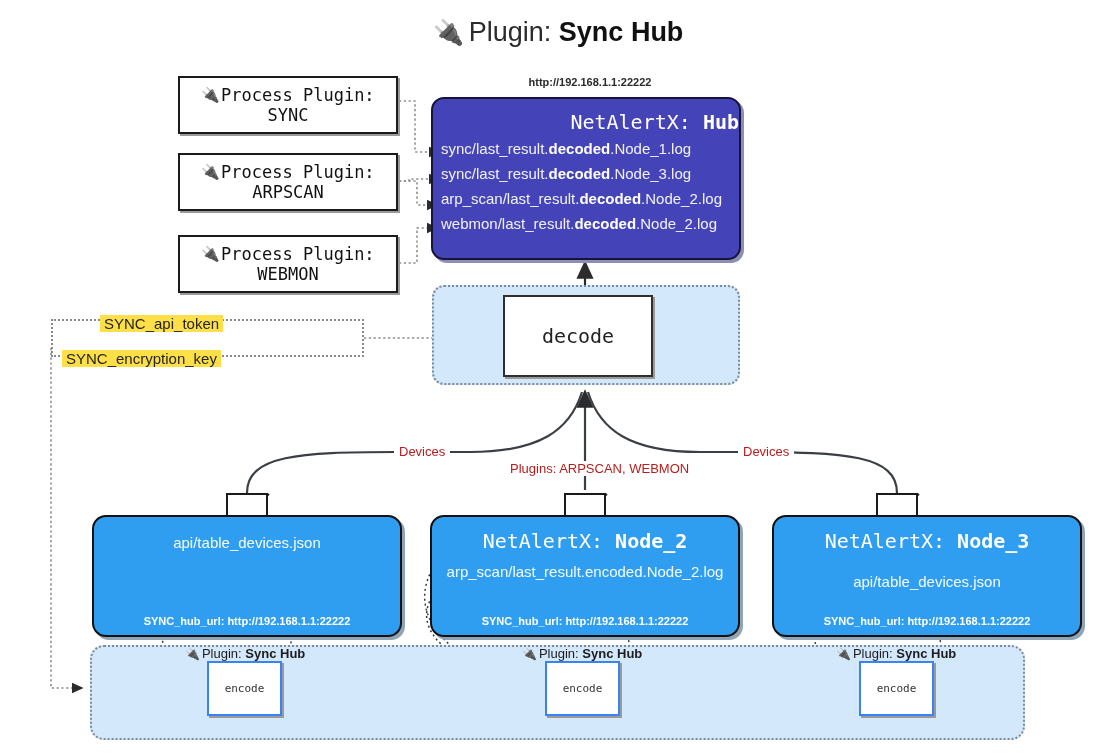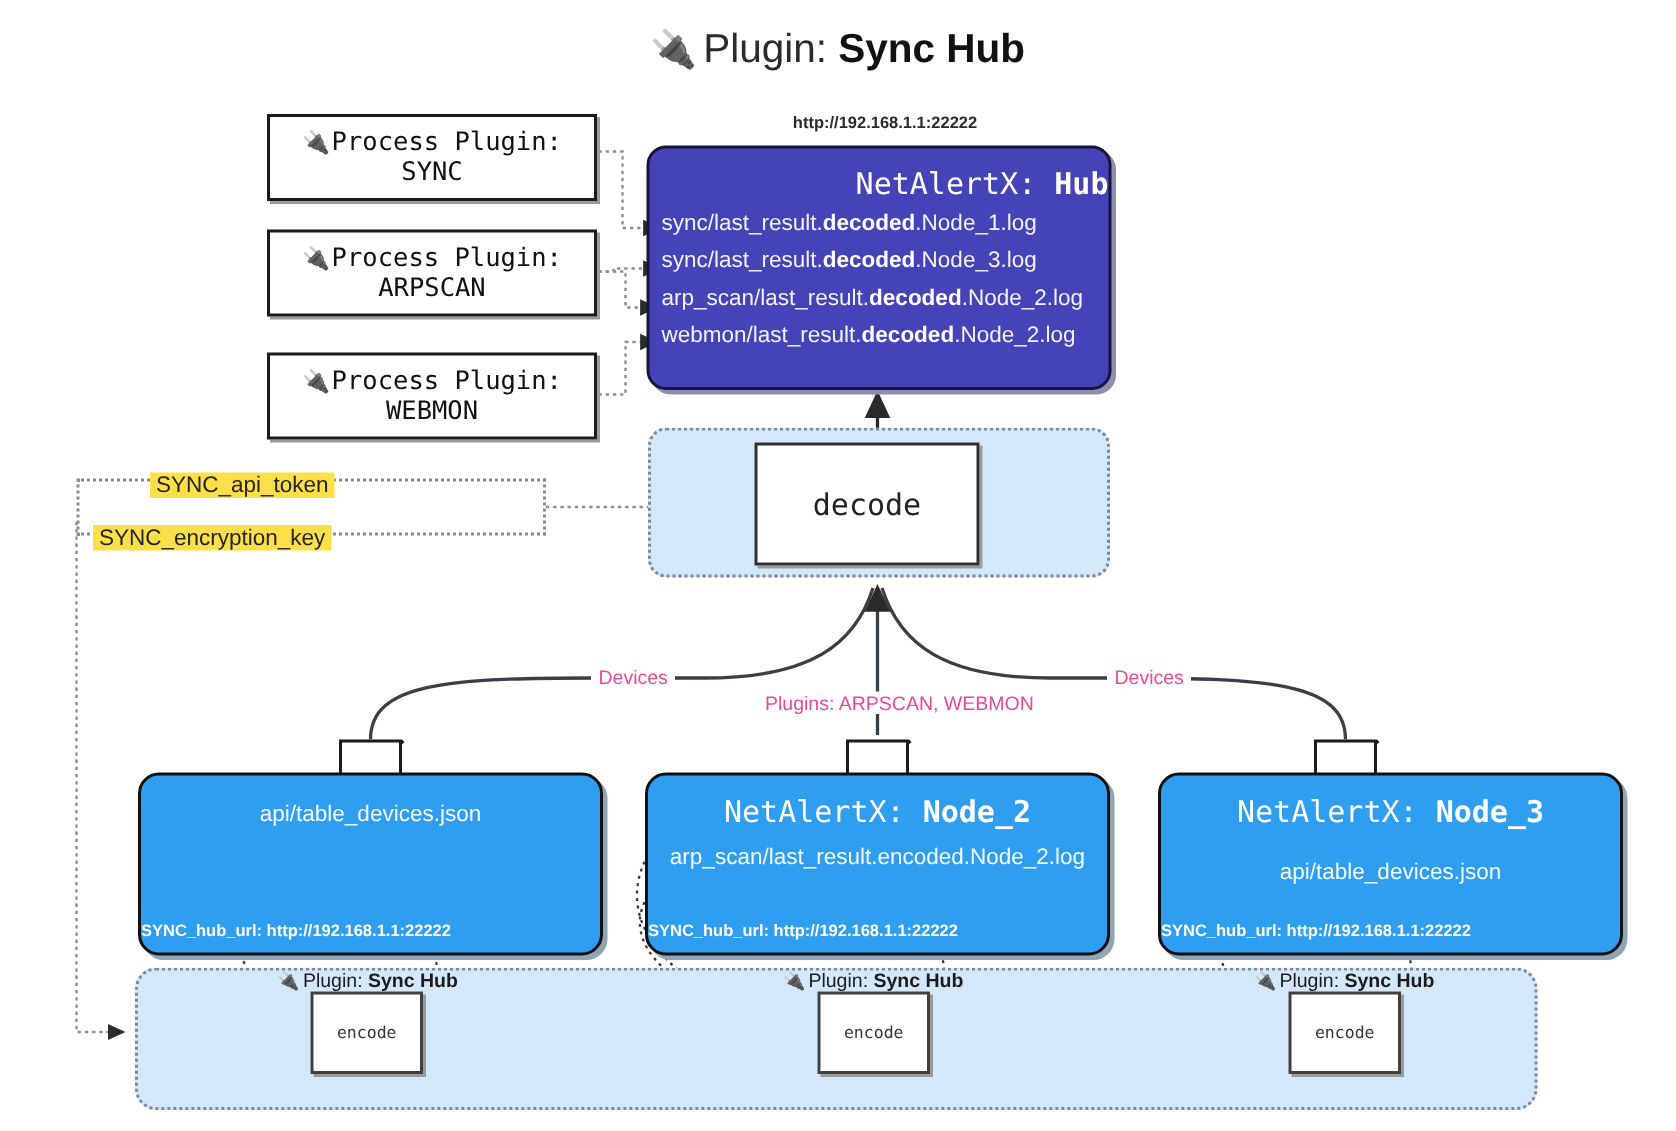--- a/index.html
+++ b/index.html
@@ -48,42 +48,42 @@
 
   
   #secret-rect{left:51px;top:319px;width:313px;height:38px;
        border:2px dotted #8a8a8a;background:transparent;}
   .secret-lbl{font-size:15px;color:#242424;background:#fde047;padding:0 4px;
        white-space:nowrap;}
   #secret-a{left:100px;top:315px;}
   #secret-b{left:62px;top:350px;}
 
   
-  .edge-lbl{font-size:13px;color:#ec4899;background:#ffffff;padding:0 5px;white-space:nowrap;}
+  .edge-lbl{font-size:13px;color:#b91c1c;background:#ffffff;padding:0 5px;white-space:nowrap;}
   #lbl-dev-left{left:394px;top:444px;}
   #lbl-dev-right{left:738px;top:444px;}
   #lbl-plugins{left:505px;top:461px;}
 
   
   .mail{width:42px;height:32px;background:#ffffff;border:2px solid #1b1b1b;}
 
   
   .ncard{width:310px;height:122px;background:#2f9ef0;border:2px solid #111111;
        border-radius:14px;box-shadow:3px 3px 0 #8fa4b4;}
   .ncard .ntitle{font-family:"DejaVu Sans Mono","Liberation Mono",monospace;
        font-size:20px;color:#ffffff;text-align:center;margin-top:10px;line-height:1.45;}
   .ncard .ntitle b{font-weight:bold;}
   .ncard .nfile{font-size:15px;color:#f4fbff;text-align:center;line-height:1.6;}
-  .ncard .nfoot{font-size:11px;font-weight:bold;color:#ffffff;text-align:left;
+  .ncard .nfoot{font-size:11px;font-weight:bold;color:#ffffff;text-align:center;
        position:absolute;left:0;right:0;bottom:8px;}
 
   
   #enc-band{left:90px;top:645px;width:935px;height:95px;background:#d4e8fb;
        border:2px dotted #7a8a99;border-radius:14px;}
-  .enc-box{width:75px;height:55px;background:#ffffff;border:2px solid #404040;
+  .enc-box{width:75px;height:55px;background:#ffffff;border:2px solid #3b82f6;
        box-shadow:2px 2px 0 #9a9a9a;
        font-family:"DejaVu Sans Mono","Liberation Mono",monospace;
        font-size:11px;color:#333;display:flex;align-items:center;justify-content:center;}
   .enc-cap{font-size:13px;color:#1c1c1c;white-space:nowrap;}
   .enc-cap b{font-weight:bold;}
   .enc-cap .plug{font-size:12px;margin-right:2px;}
 </style>
 </head>
 <body>
 

